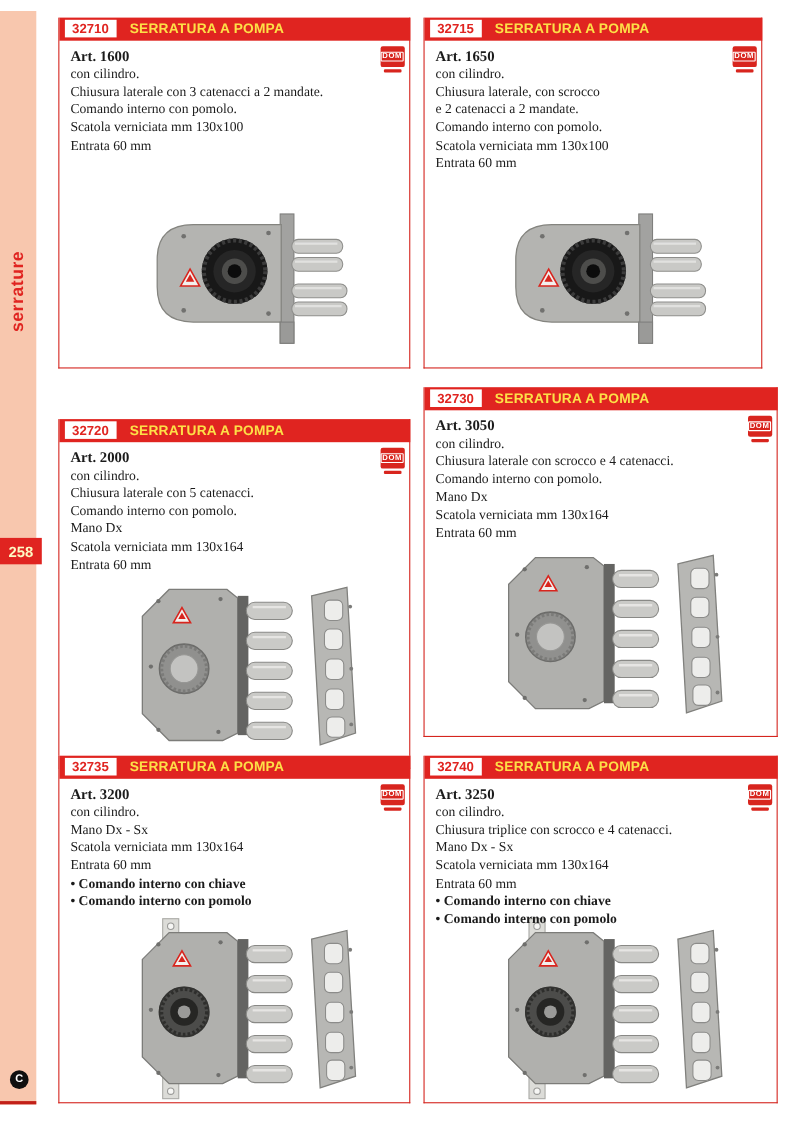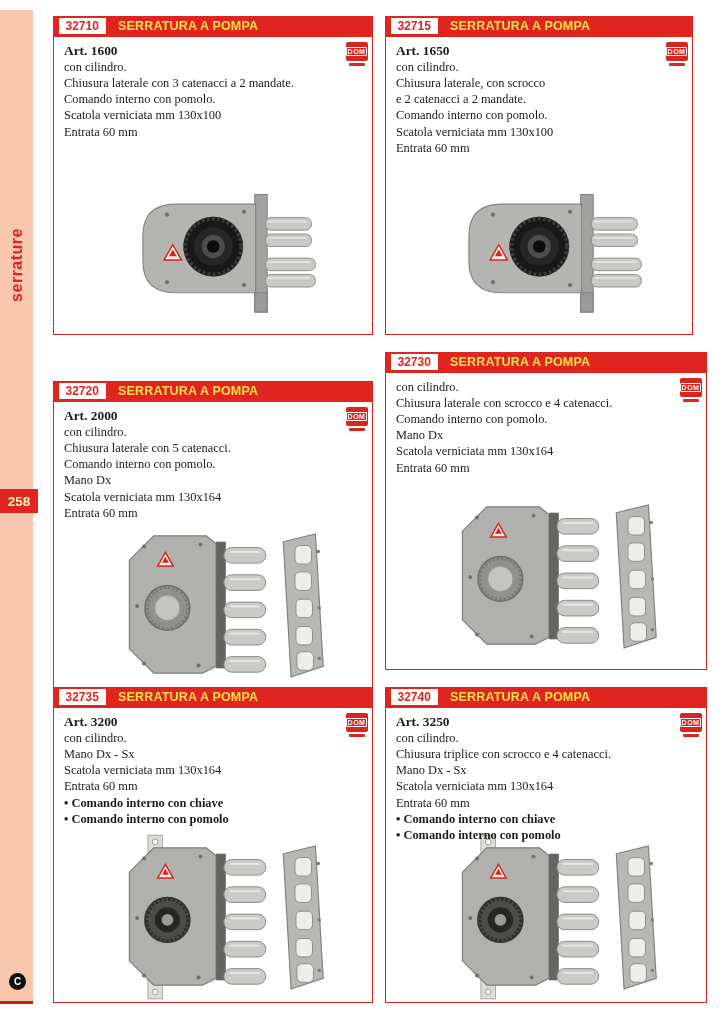--- a/index.html
+++ b/index.html
@@ -252,20 +252,21 @@
       <span class="code-badge">32730</span>
       <span class="bar-title">SERRATURA A POMPA</span>
     </header>
     <div class="dom-logo">
       <span class="dom-sq">
           <span class="dom-txt">DOM</span>
         </span>
       <span class="dom-tag"></span>
     </div>
     <div class="desc">
+      <div class="line art">Art. 3050</div>
       <div class="line">con cilindro.</div>
       <div class="line">Chiusura laterale con scrocco e 4 catenacci.</div>
       <div class="line">Comando interno con pomolo.</div>
       <div class="line">Mano Dx</div>
       <div class="line">Scatola verniciata mm 130x164</div>
       <div class="line">Entrata 60 mm</div>
     </div>
     <div class="img-wrap iw-r2">
       <svg class="pimg-v">
           <use href="#lockV"></use>

